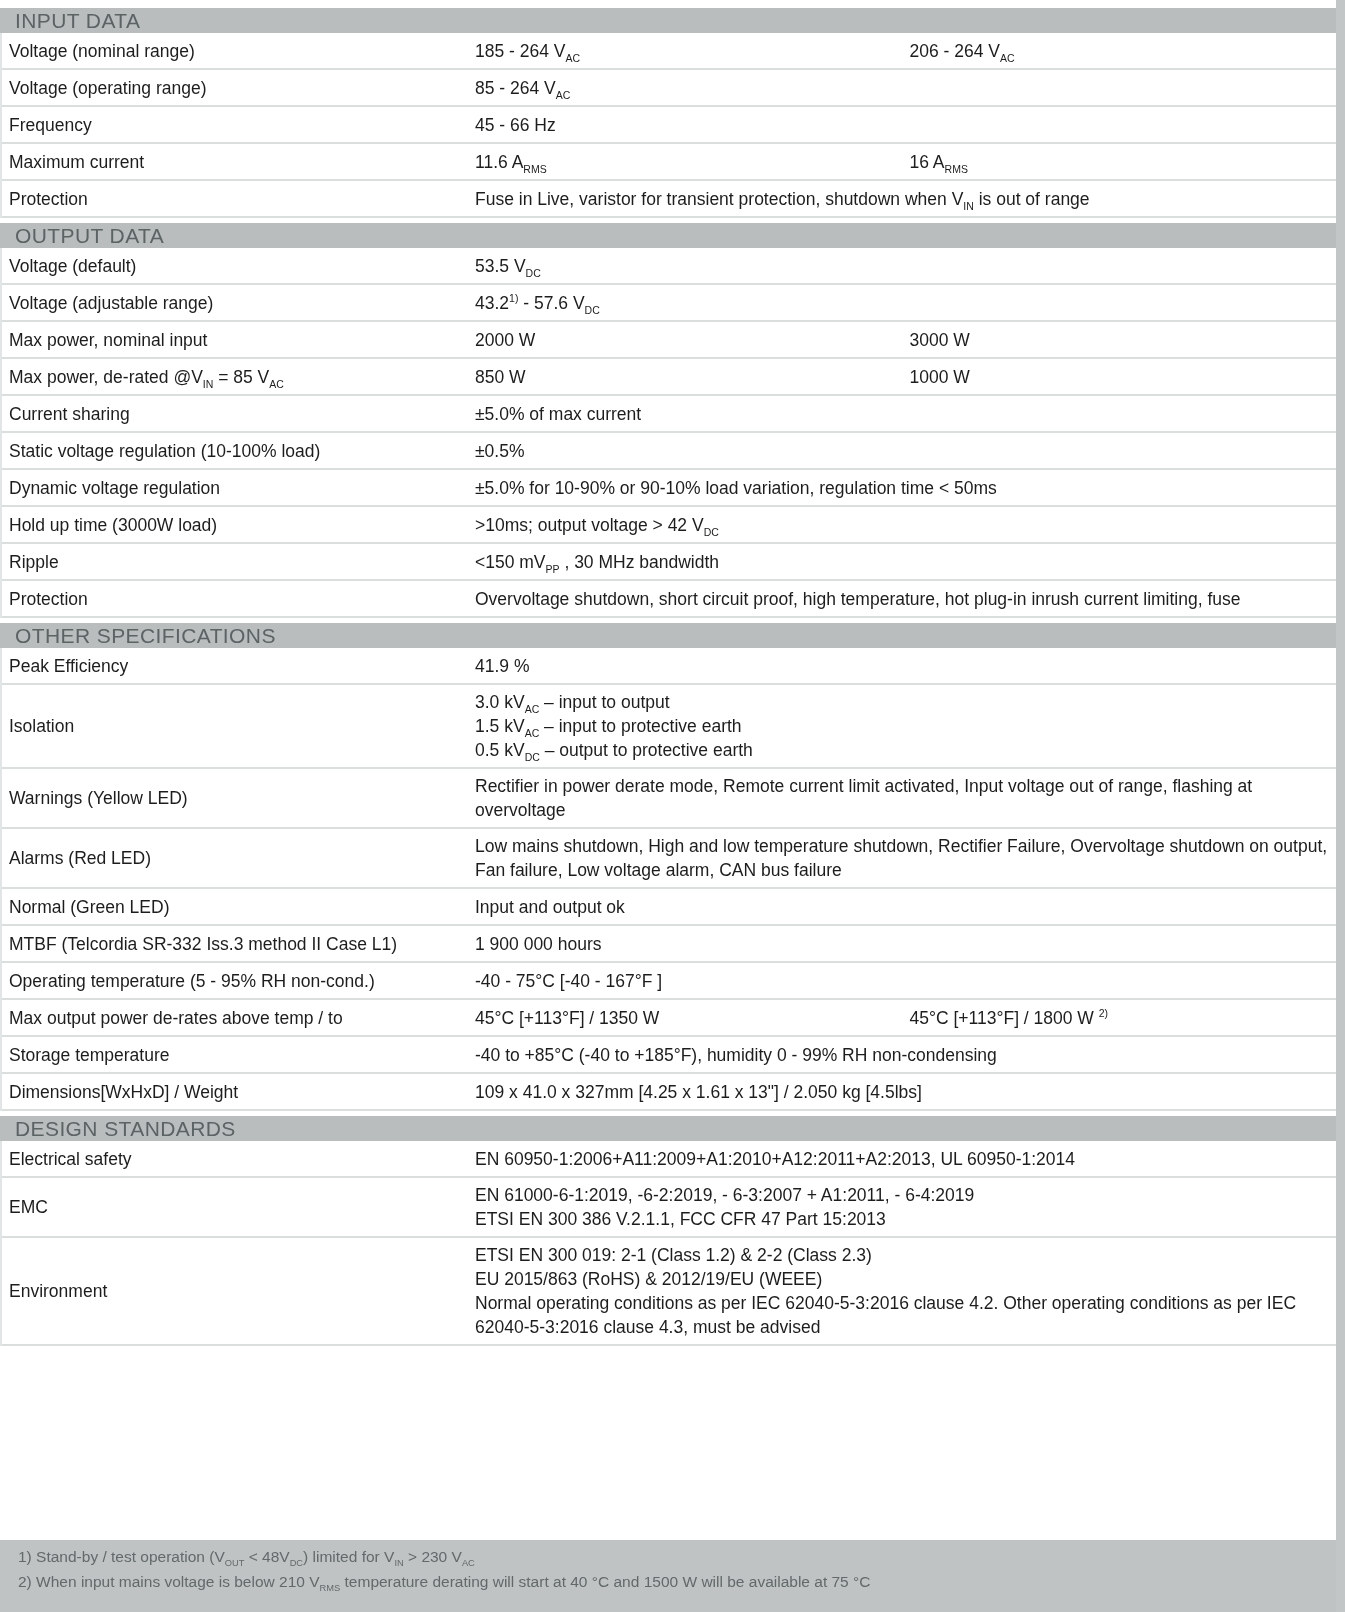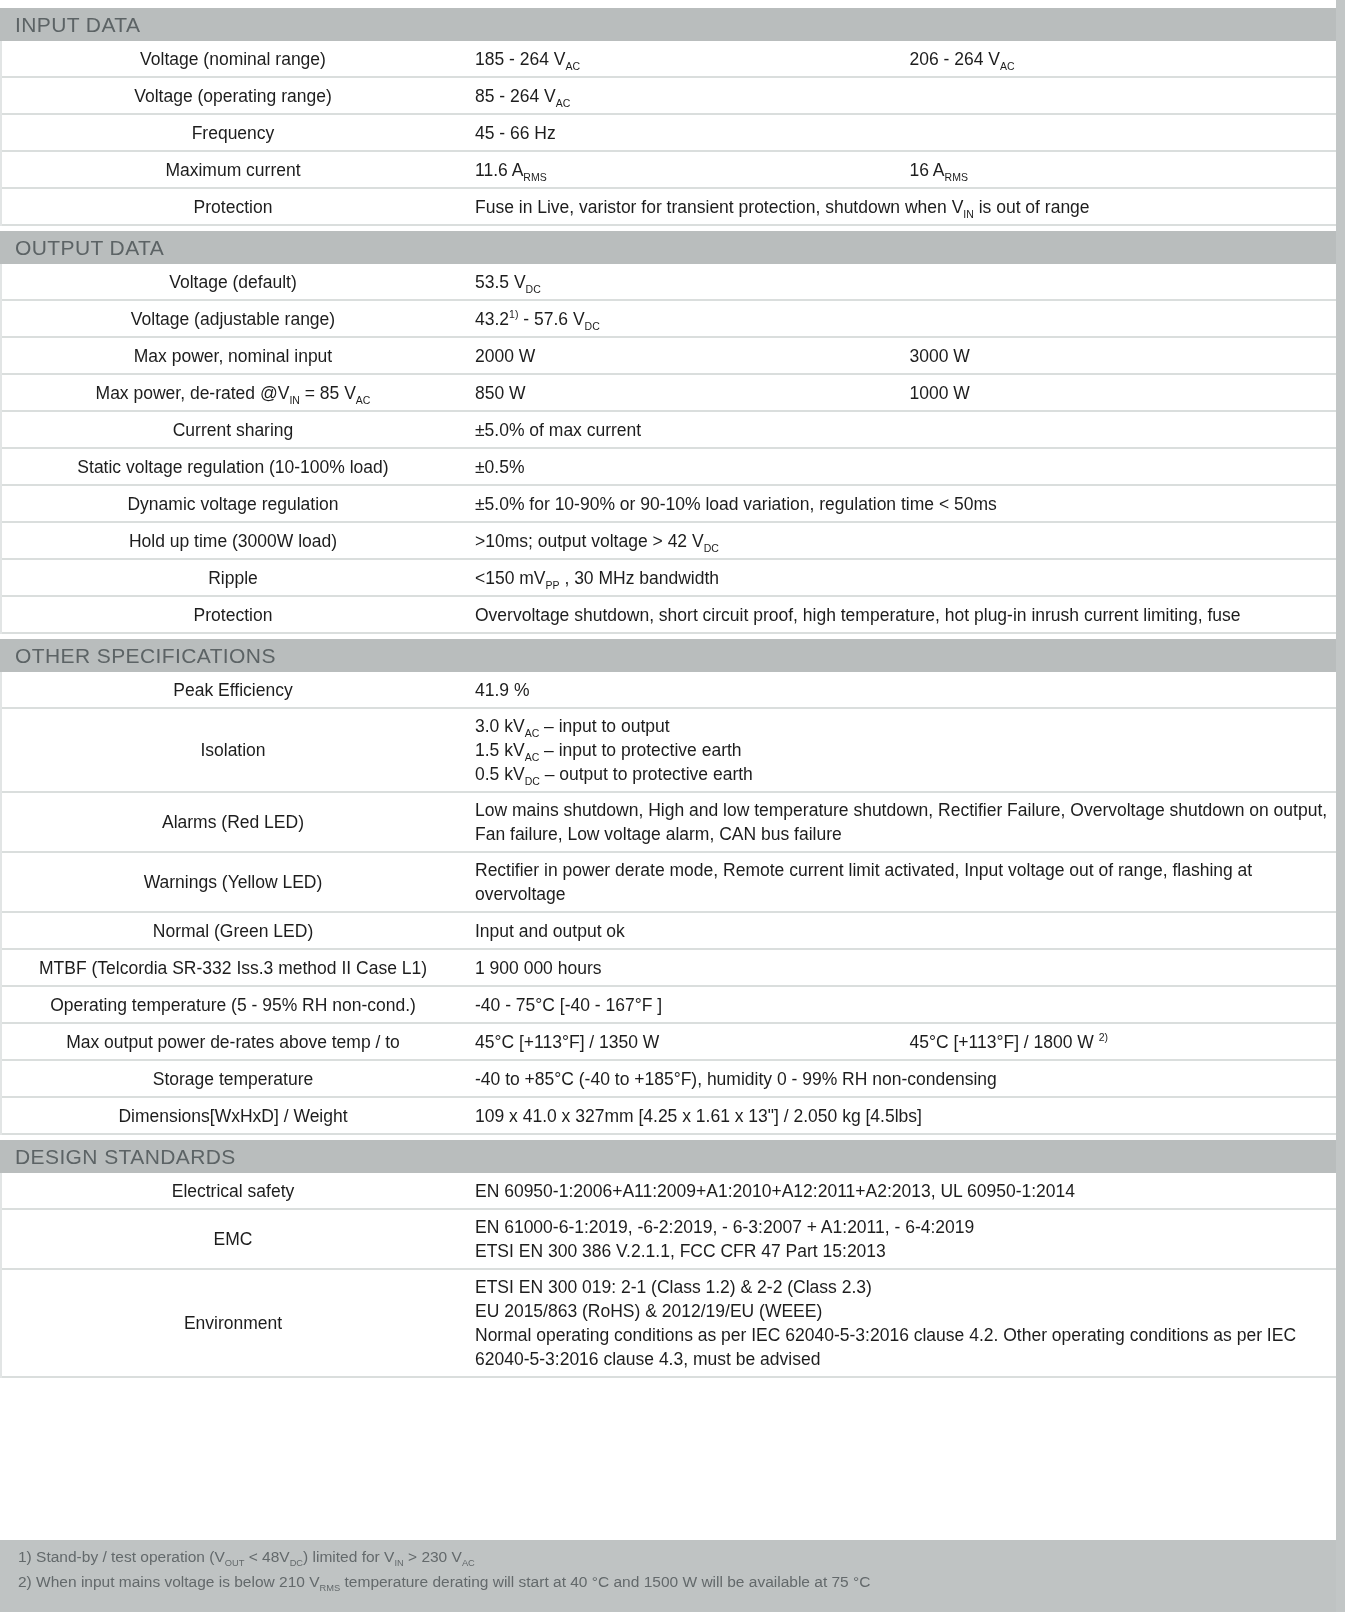--- a/index.html
+++ b/index.html
@@ -18,35 +18,35 @@
   .page{
     width:1345px;min-height:1612px;box-sizing:border-box;
     background:var(--page-bg);
     border-right:9px solid var(--edge);
     display:flex;flex-direction:column;
   }
   #sections{padding-top:8px;}
   .section{margin-top:5px;}
   .section:first-child{margin-top:0;}
   .sec-header{
-    height:33px;display:flex;align-items:center;
+    height:25px;display:flex;align-items:center;
     background:var(--header-bg);color:var(--header-fg);
     font-size:21px;padding-left:15px;letter-spacing:0.4px;
   }
   .rows{border-left:2px solid #e2e5e5;}
   .row{
     display:flex;align-items:center;
     min-height:37px;box-sizing:border-box;
     border-bottom:2px solid var(--sep);
     padding:5px 0;
     color:var(--row-fg);font-size:17.5px;line-height:24px;
   }
   .label{
     flex:0 0 465px;box-sizing:border-box;
-    padding-left:7px;padding-right:10px;text-align:center;
+    padding-left:7px;padding-right:10px;
   }
   .values{flex:1;display:flex;align-items:center;align-self:stretch;}
   .cell{flex:1;text-align:left;padding:0 8px;align-self:center;}
   sub,sup{font-size:0.6em;line-height:0;}
   .footnotes{
     margin-top:auto;
     background:var(--fn-bg);color:var(--fn-fg);
     font-size:15.5px;line-height:25px;
     padding:4px 20px 16px 18px;min-height:72px;box-sizing:border-box;
   }
@@ -191,30 +191,30 @@
   </div>
 
   <div class="row">
     <div class="label">Isolation</div>
     <div class="values">
   <div class="cell">3.0 kV<sub>AC</sub> – input to output<br>1.5 kV<sub>AC</sub> – input to protective earth<br>0.5 kV<sub>DC</sub> – output to protective earth</div>
 </div>
   </div>
 
   <div class="row">
+    <div class="label">Warnings (Yellow LED)</div>
+    <div class="values">
+  <div class="cell">Rectifier in power derate mode,  Remote current limit activated, Input voltage out of range, flashing at overvoltage</div>
+</div>
+  </div>
+
+  <div class="row">
     <div class="label">Alarms (Red LED)</div>
     <div class="values">
   <div class="cell">Low mains shutdown, High and low temperature shutdown, Rectifier Failure, Overvoltage shutdown on output, Fan failure, Low voltage alarm, CAN bus failure</div>
-</div>
-  </div>
-
-  <div class="row">
-    <div class="label">Warnings (Yellow LED)</div>
-    <div class="values">
-  <div class="cell">Rectifier in power derate mode,  Remote current limit activated, Input voltage out of range, flashing at overvoltage</div>
 </div>
   </div>
 
   <div class="row">
     <div class="label">Normal (Green LED)</div>
     <div class="values">
   <div class="cell">Input and output ok</div>
 </div>
   </div>
 

